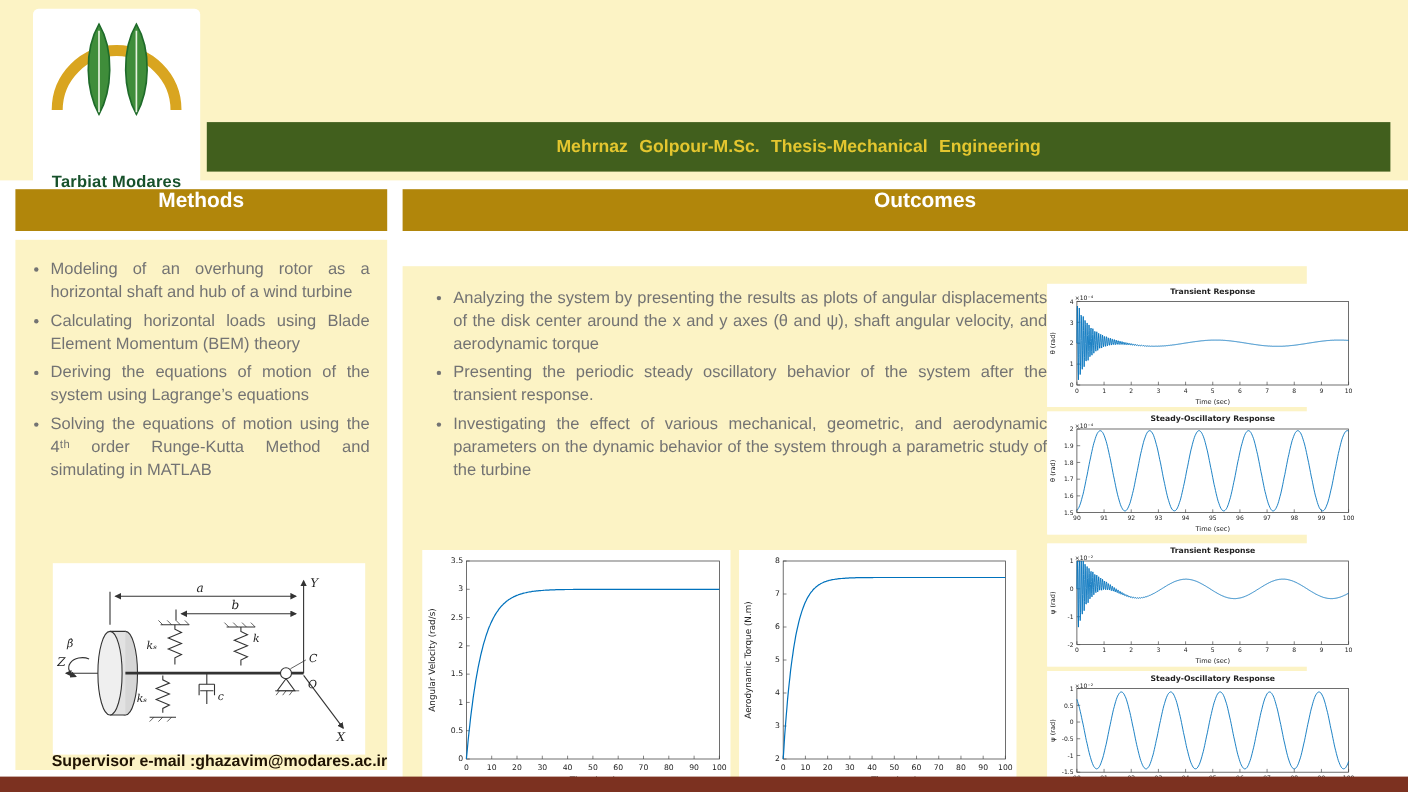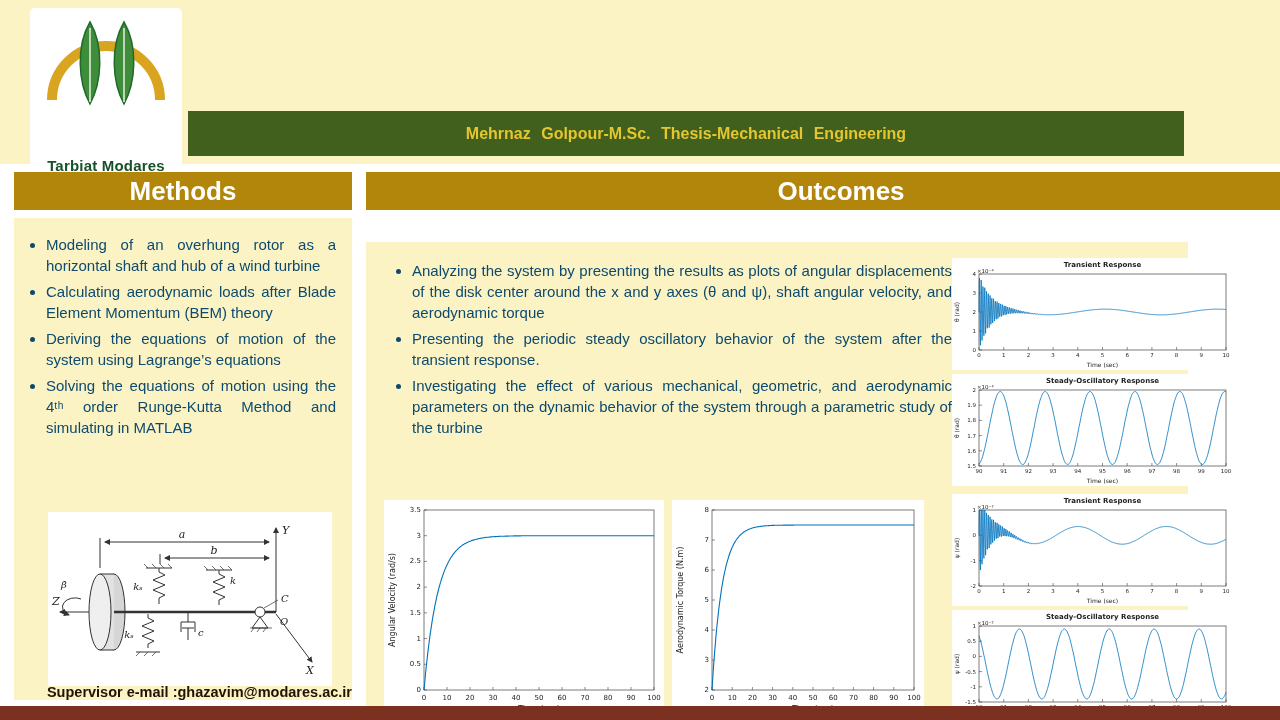--- a/index.html
+++ b/index.html
@@ -17,31 +17,31 @@
   }
   .top-band{position:absolute;left:0;top:0;width:1280px;height:164px;background:var(--cream);}
   .logo-box{position:absolute;left:30px;top:8px;width:152px;height:192px;background:#ffffff;border-radius:5px;}
   .logo-box svg{position:absolute;left:0;top:0;}
   .logo-text{position:absolute;bottom:8px;left:0;width:100%;text-align:center;
     color:#17512B;font-weight:bold;font-size:15px;line-height:1.12;letter-spacing:0.2px;}
   .title-bar{position:absolute;left:188px;top:14px;width:1076px;height:92px;background:var(--green);
     display:flex;align-items:center;justify-content:center;}
   .title{font-size:24px;font-weight:bold;color:var(--title-green);text-align:center;
     white-space:pre-line;line-height:1.4;word-spacing:3px;}
-  .subtitle-bar{position:absolute;left:188px;top:111px;width:996px;height:45px;background:var(--darkgreen-bar);
+  .subtitle-bar{position:absolute;left:188px;top:111px;width:1076px;height:45px;background:var(--darkgreen-bar);
     display:flex;align-items:center;justify-content:center;}
   .subtitle{color:#E4C62F;font-weight:bold;font-size:16px;word-spacing:6px;}
   .section-header{position:absolute;top:172px;height:38px;background:var(--gold);
-    color:#ffffff;font-weight:bold;font-size:26px;display:flex;align-items:center;justify-content:center;}
+    color:#ffffff;font-weight:bold;font-size:19px;display:flex;align-items:flex-start;justify-content:center;}
   .methods-header{left:14px;width:338px;}
   .outcomes-header{left:366px;width:898px;padding-left:26px;}
   .panel{position:absolute;top:218px;height:482px;background:var(--cream);}
   .methods-panel{left:14px;width:338px;}
   .outcomes-panel{left:366px;width:822px;margin-top:24px;}
-  ul.bullets{margin:0;font-size:15px;line-height:1.4;text-align:justify;color:#0c4a6e;}
+  ul.bullets{margin:0;font-size:15px;line-height:1.4;text-align:justify;color:#737373;}
   ul.bullets li{margin-bottom:5px;}
   .methods-panel ul.bullets{padding:16px 16px 0 32px;}
   .outcomes-panel ul.bullets{position:absolute;left:24px;top:18px;width:540px;padding:0 0 0 22px;}
   .diagram-box{position:absolute;left:34px;top:294px;width:284px;height:174px;background:#ffffff;}
   .supervisor{position:absolute;left:0;bottom:0;width:100%;text-align:right;
     font-weight:bold;font-size:14.5px;color:#1F1303;}
   .chart{position:absolute;background:#ffffff;}
   .bottom-bar{position:absolute;left:0;top:706px;width:1280px;height:14px;background:var(--maroon);}
   .dlabel{font-family:"DejaVu Serif",serif;font-style:italic;font-size:11px;fill:#222;}
   .dsmall{font-family:"DejaVu Serif",serif;font-style:italic;font-size:10px;fill:#222;}
@@ -71,21 +71,21 @@
 <div class="section-header methods-header">
   <span>Methods</span>
 </div>
 <div class="section-header outcomes-header">
   <span>Outcomes</span>
 </div>
 
 <div class="panel methods-panel">
   <ul class="bullets">
     <li>Modeling of an overhung rotor as a horizontal shaft and hub of a wind turbine</li>
-    <li>Calculating aerodynamic loads after Blade Element Momentum (BEM) theory</li>
+    <li>Calculating horizontal loads using Blade Element Momentum (BEM) theory</li>
     <li>Deriving the equations of motion of the system using Lagrange’s equations</li>
     <li>Solving the equations of motion using the 4ᵗʰ order Runge-Kutta Method and simulating in MATLAB</li>
   </ul>
 
   <div class="diagram-box">
     <svg width="284" height="174" viewBox="0 0 284 174">
       <defs>
         <marker id="arw" markerWidth="8" markerHeight="8" refX="5" refY="3" orient="auto-start-reverse">
           <path d="M0,0 L6,3 L0,6 Z" fill="#333"></path>
         </marker>

